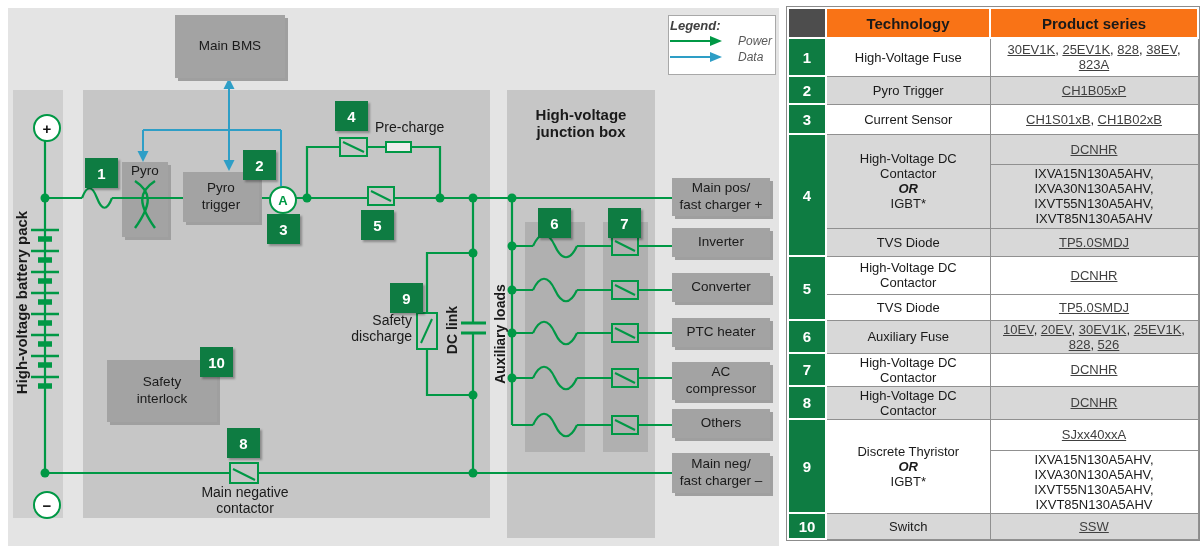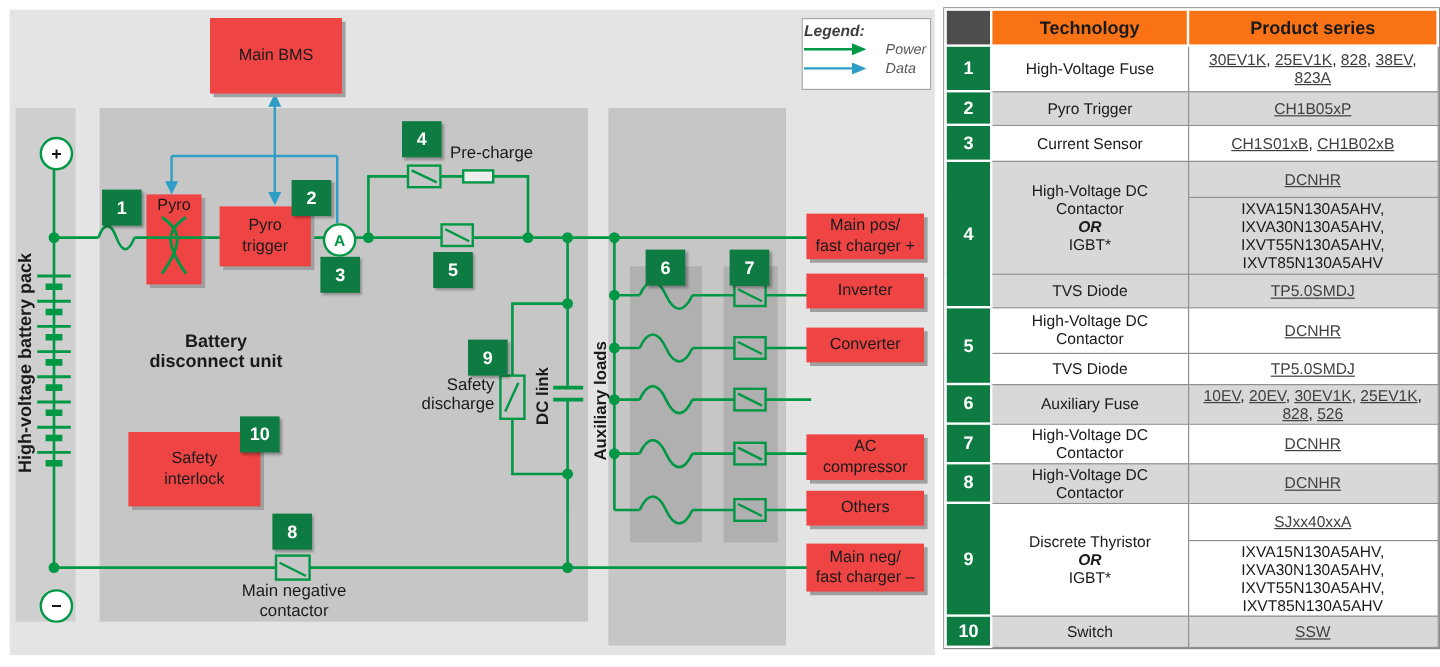--- a/index.html
+++ b/index.html
@@ -5,21 +5,21 @@
   html,body{margin:0;padding:0;background:#fff;}
   body{font-family:"Liberation Sans",sans-serif;color:#1a1a1a;}
   #stage{position:relative;width:1200px;height:556px;background:#fff;overflow:hidden;}
   
   .zone{position:absolute;}
   .outer{background:#e4e4e4;}
   .strip{background:#cfcfcf;}
   .mid{background:#c6c6c6;}
   .col{background:#b0b0b0;}
   
-  .wbox{position:absolute;background:#ef4444;box-shadow:3px 3px 0 #9f9f9f;display:flex;align-items:center;justify-content:center;
+  .wbox{position:absolute;background:#a3a3a3;box-shadow:3px 3px 0 #9f9f9f;display:flex;align-items:center;justify-content:center;
         text-align:center;font-size:13.5px;line-height:1.25;}
   .prelines{white-space:pre-line;}
   
   .badge{position:absolute;width:33px;height:30px;background:#0e7c42;color:#fff;font-weight:bold;font-size:15px;
          display:flex;align-items:center;justify-content:center;box-shadow:2px 2px 2px rgba(0,0,0,.3);z-index:4;}
   
   .circ{position:absolute;width:24px;height:24px;border-radius:50%;background:#fff;border:2.5px solid #009845;
         display:flex;align-items:center;justify-content:center;font-weight:bold;z-index:3;}
   .term{font-size:15px;color:#111;}
   .amp{color:#009845;font-size:13px;}
@@ -188,20 +188,23 @@
   <div class="wbox over" style="left:672px;top:178px;width:98px;height:38px;">
       <span class="prelines">Main pos/
 fast charger +</span>
     </div>
   <div class="wbox over" style="left:672px;top:273px;width:98px;height:29px;">
       <span>Converter</span>
     </div>
   <div class="wbox over" style="left:672px;top:228px;width:98px;height:29px;">
       <span>Inverter</span>
     </div>
+  <div class="wbox over" style="left:672px;top:318px;width:98px;height:29px;">
+      <span>PTC heater</span>
+    </div>
   <div class="wbox over" style="left:672px;top:362px;width:98px;height:38px;">
       <span class="prelines">AC
 compressor</span>
     </div>
   <div class="wbox over" style="left:672px;top:409px;width:98px;height:29px;">
       <span>Others</span>
     </div>
   <div class="wbox over" style="left:672px;top:453px;width:98px;height:40px;">
       <span class="prelines">Main neg/
 fast charger –</span>
@@ -211,22 +214,22 @@
       <span>+</span>
     </div>
   <div class="circ term" style="left:33px;top:491px;">
       <span>−</span>
     </div>
   <div class="circ amp" style="left:269px;top:186px;">
       <span>A</span>
     </div>
 
   <div class="dtext" style="left:375px;top:119px;">Pre-charge</div>
-  <div class="dtext dbold prelines" style="left:100px;top:276px;width:160px;">Battery
-disconnect unit</div>
+  <div class="dtext dbold prelines" style="left:514px;top:106px;width:134px;">High-voltage
+junction box</div>
   <div class="dtext prelines" style="left:330px;top:312px;width:82px;text-align:right;">Safety
 discharge</div>
   <div class="dtext prelines" style="left:185px;top:484px;width:120px;text-align:center;">Main negative
 contactor</div>
   <div class="dtext rot" style="left:-89px;top:294px;width:220px;font-weight:bold;font-size:15px;">High-voltage battery pack</div>
   <div class="dtext rot" style="left:412px;top:322px;width:80px;font-weight:bold;">DC link</div>
   <div class="dtext rot" style="left:440px;top:326px;width:120px;font-weight:bold;">Auxiliary loads</div>
 
   <div class="badge" style="left:85px;top:158px;">1</div>
   <div class="badge" style="left:243px;top:150px;">2</div>

